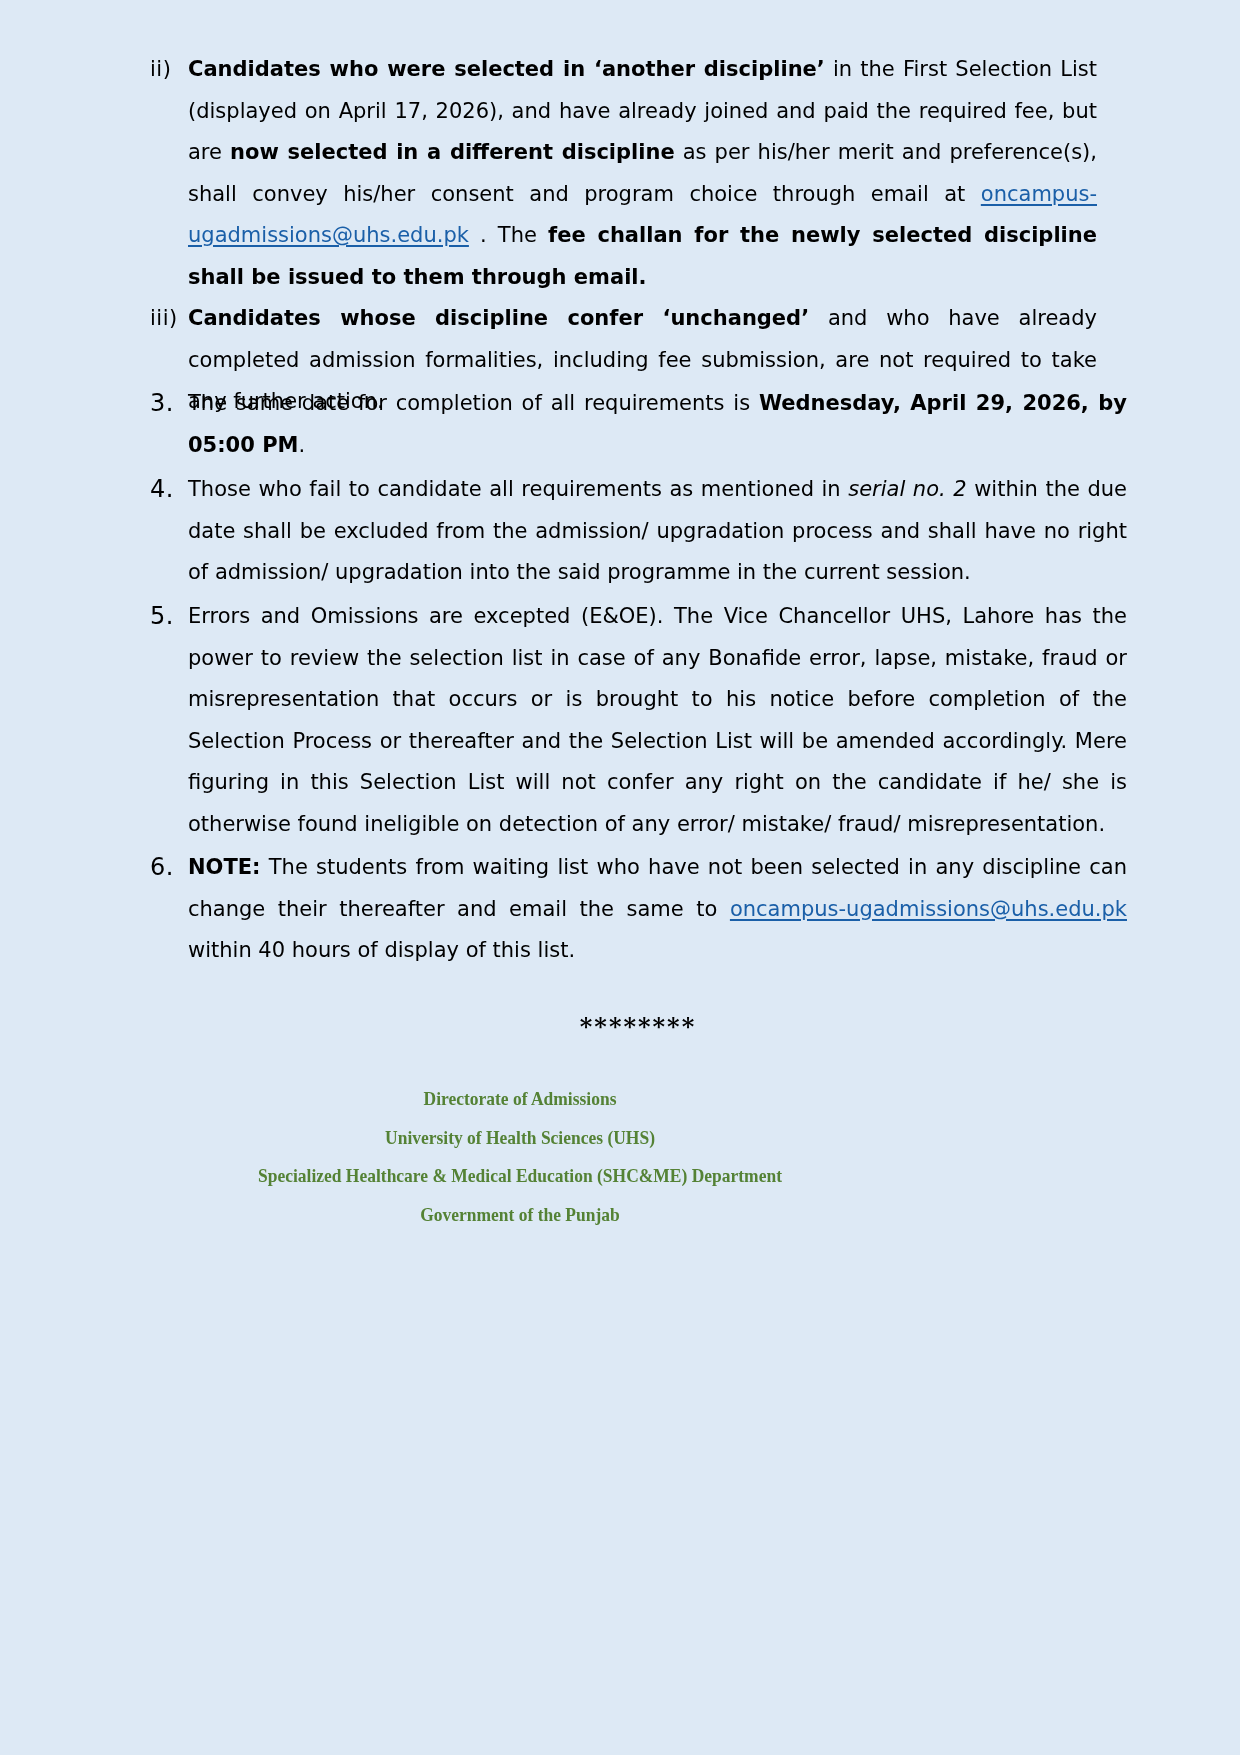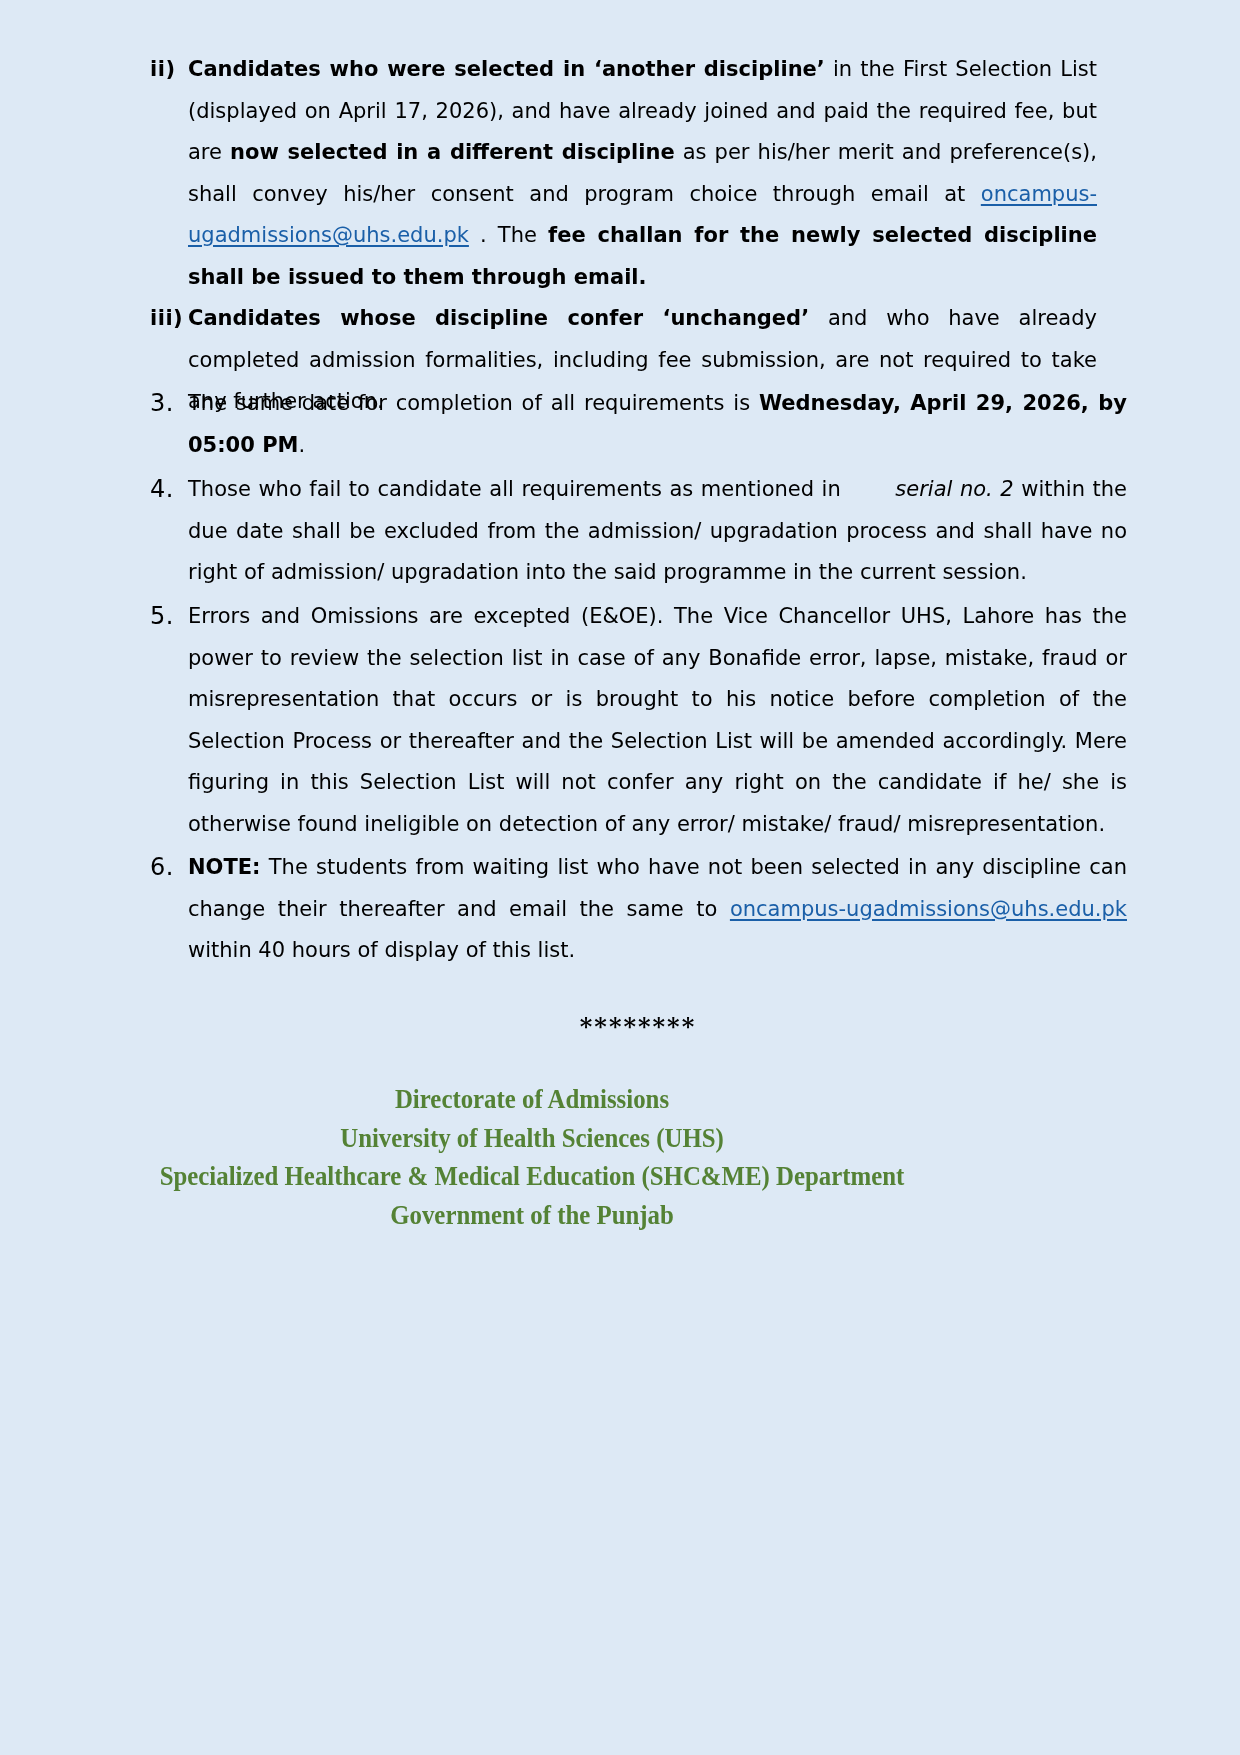--- a/index.html
+++ b/index.html
@@ -24,65 +24,65 @@
     .item {
       position: absolute;
       left: 150px;
       font-size: 21px;
       line-height: 41.5px;
     }
     .marker {
       position: absolute;
       left: 0;
       top: 0;
-      font-weight: bold;
+      font-weight: normal;
       letter-spacing: 0.5px;
     }
     .marker.num {
       font-weight: normal;
       font-size: 24px;
     }
     .body-text {
       position: absolute;
       left: 38px;
       top: 0;
       text-align: justify;
       text-align-last: left;
     }
     .narrow .body-text { width: 909px; }
     .wide .body-text { width: 939px; }
     b { font-weight: bold; }
-    i { font-style: italic; margin-left: 47px; }
+    i { font-style: italic; }
     a.link {
       color: #1a5fa8;
       text-decoration: underline;
       text-underline-offset: 3px;
     }
     .stars {
       position: absolute;
       left: 0;
       width: 1240px;
       top: 1012px;
       text-align: center;
       font-family: "DejaVu Serif", "Liberation Serif", serif;
       font-weight: bold;
       font-size: 24px;
       letter-spacing: 2px;
       margin-left: 18px;
     }
     .footer {
       position: absolute;
-      left: 12px;
+      left: 0;
       width: 1040px;
       top: 1080px;
       text-align: center;
       font-family: "Liberation Serif", "DejaVu Serif", serif;
       font-weight: bold;
       color: #548235;
-      font-size: 27px;
+      font-size: 19px;
       line-height: 38.5px;
     }
     .footer div { transform: scaleX(0.92); }
   </style>
 </head>
 <body>
 
 <div class="doc">
 
   <div class="item narrow" style="top:49px;">

